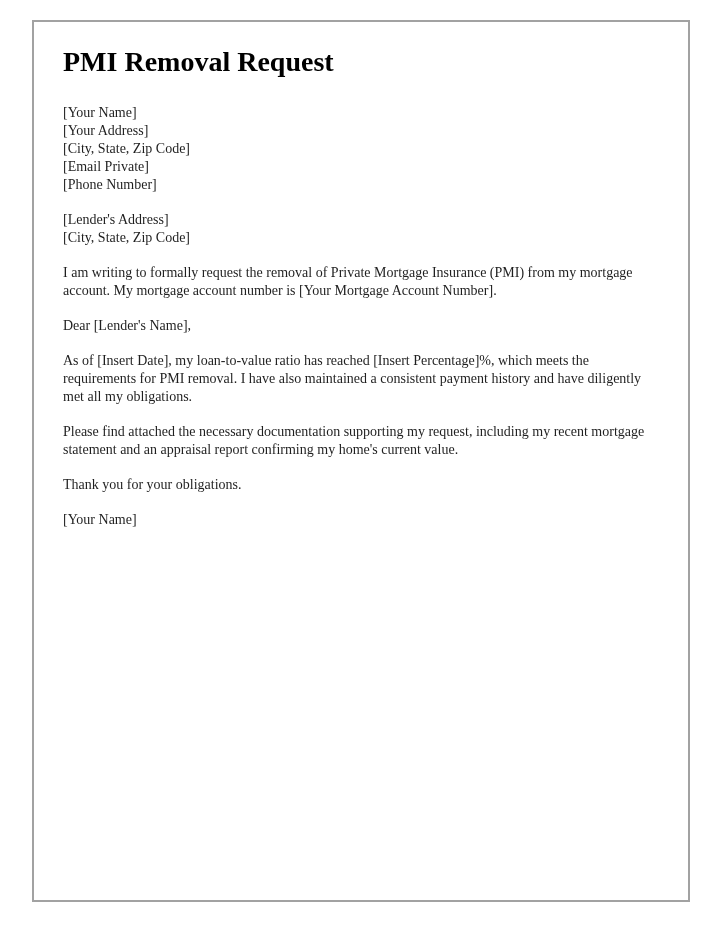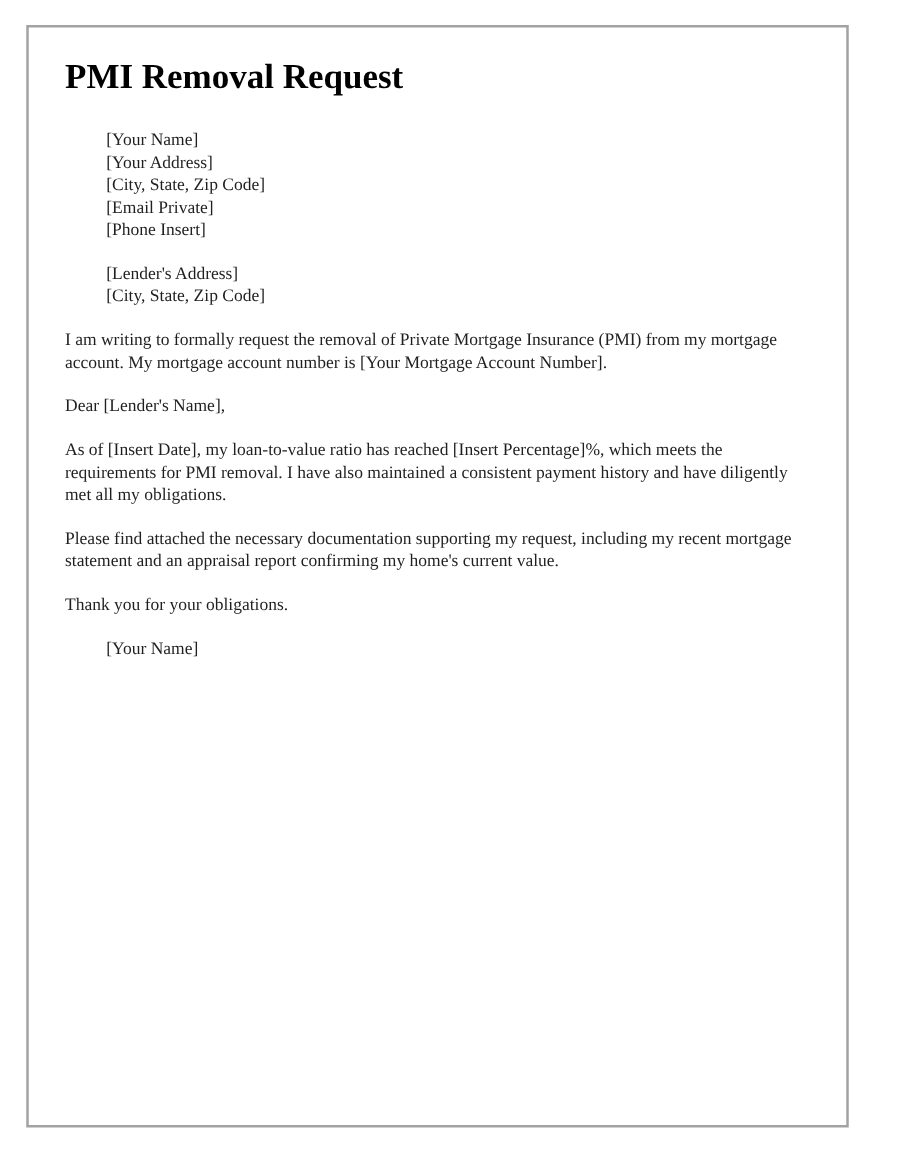--- a/index.html
+++ b/index.html
@@ -9,21 +9,21 @@
   }
   body {
     width: 720px;
     height: 925px;
     position: relative;
     font-family: "Liberation Serif", "DejaVu Serif", serif;
     overflow: hidden;
   }
   .page-frame {
     position: absolute;
-    left: 21px;
+    left: 32px;
     top: 20px;
     width: 658px;
     height: 882px;
     box-sizing: border-box;
     border: 2px solid #a2a2a2;
     background: #ffffff;
     padding: 25px 32px 0 29px;
   }
   .letter {
     width: 592px;
@@ -37,41 +37,40 @@
     font-weight: bold;
     color: #000000;
     margin: 0 0 27px 0;
   }
   .letter p,
   .letter .block {
     margin: 0 0 17px 0;
   }
   .block div {
     min-height: 18px;
-    margin-left: 33px;
   }
   .closing-block {
     margin-bottom: 0;
   }
 </style>
 </head>
 <body>
 
 <div class="page-frame">
   <div class="letter">
 
     <h1 class="letter-title">PMI Removal Request</h1>
 
 
     <div class="block">
       <div>[Your Name]</div>
       <div>[Your Address]</div>
       <div>[City, State, Zip Code]</div>
       <div>[Email Private]</div>
-      <div>[Phone Insert]</div>
+      <div>[Phone Number]</div>
     </div>
 
     <div class="block">
       <div>[Lender's Address]</div>
       <div>[City, State, Zip Code]</div>
     </div>
 
     <p>I am writing to formally request the removal of Private Mortgage Insurance (PMI) from my mortgage account. My mortgage account number is [Your Mortgage Account Number].</p>
 
     <p>Dear [Lender's Name],</p>

